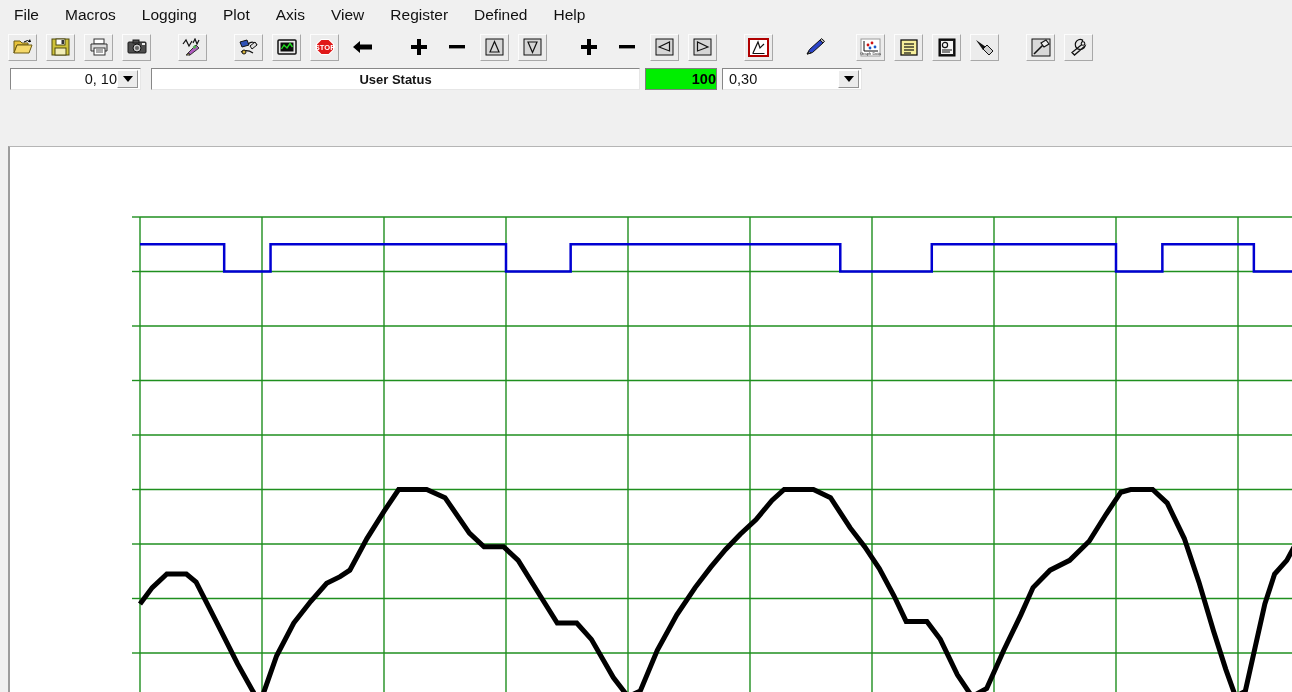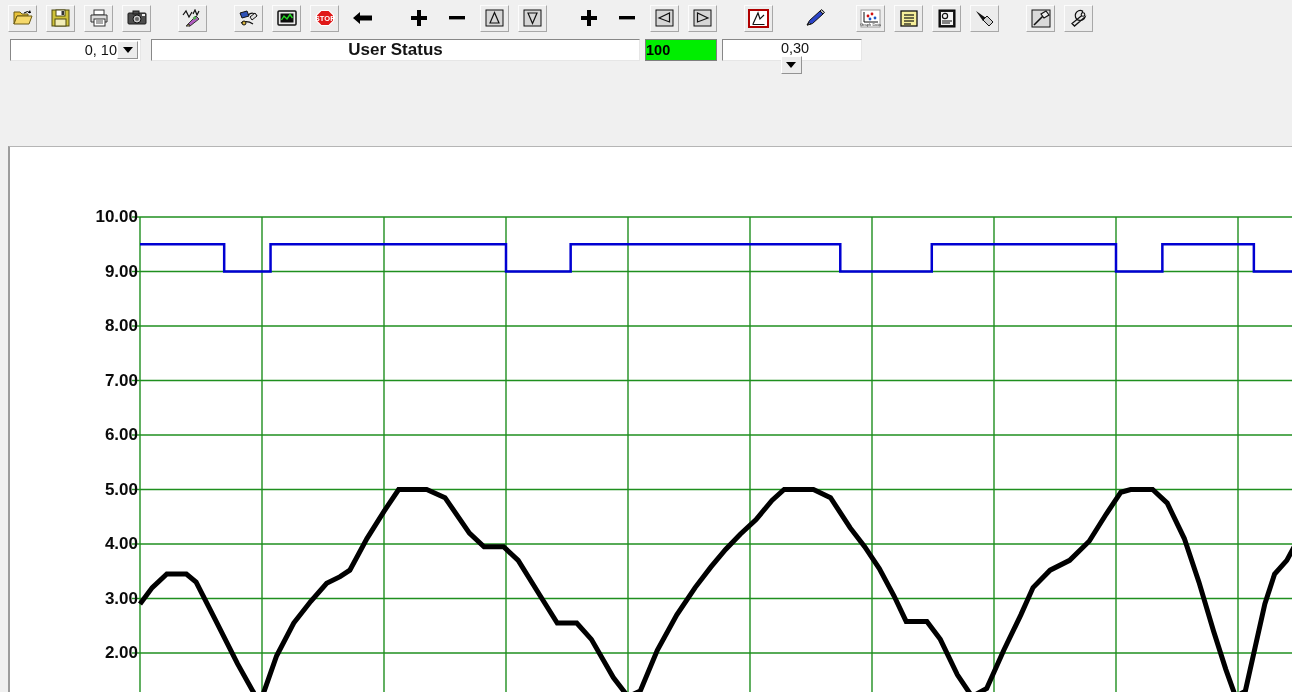--- a/index.html
+++ b/index.html
@@ -65,28 +65,28 @@
     border-top:6px solid #000;
   }
   .combo-left{width:131px;margin-right:10px;text-align:right;}
   .statusfield{
     width:489px;height:22px;box-sizing:border-box;background:#fff;
     border-top:1px solid #878787;border-left:1px solid #878787;
     border-right:1px solid #e6e6e6;border-bottom:1px solid #e6e6e6;
     display:flex;align-items:center;justify-content:center;
     margin-right:5px;
   }
-  .statusfield span{font-size:17px;font-weight:bold;color:#141414;}
+  .statusfield span{font-size:13px;font-weight:bold;color:#141414;}
   .greenbox{
     width:72px;height:22px;box-sizing:border-box;background:#00ee00;
     border:1px solid #7f7f7f;
-    display:flex;align-items:center;justify-content:flex-start;margin-right:5px;
+    display:flex;align-items:center;justify-content:flex-end;margin-right:5px;
   }
   .greenbox span{font-size:14.5px;font-weight:bold;color:#000;}
-  .combo-right{width:140px;flex-direction:column;}
+  .combo-right{width:140px;}
 
   
   .plotwrap{
     position:absolute;left:8px;top:146px;width:1284px;height:546px;
     background:#fff;
     border-left:2px solid #9c9c9c;border-top:1px solid #b5b5b5;
     box-sizing:border-box;overflow:hidden;
   }
   .plotsvg{position:absolute;left:0;top:0;}
   .ylab{
@@ -95,20 +95,31 @@
     white-space:nowrap;text-align:right;
   }
   .ylabels{position:absolute;left:0;top:0;width:128px;height:546px;}
 </style>
 </head>
 <body>
 
 <div class="app">
 
 
+  <div class="menubar">
+    <span class="menu-item">File</span>
+    <span class="menu-item">Macros</span>
+    <span class="menu-item">Logging</span>
+    <span class="menu-item">Plot</span>
+    <span class="menu-item">Axis</span>
+    <span class="menu-item">View</span>
+    <span class="menu-item">Register</span>
+    <span class="menu-item">Defined</span>
+    <span class="menu-item">Help</span>
+  </div>
 
   <div class="toolbar">
 
     <div class="tbtn raised">
       <span>
         <svg width="20" height="18" viewBox="0 0 20 18">
           <path d="M1 15 L1 3 L7 3 L9 5 L15 5 L15 7 L4 7 L1 15 Z" fill="#e8c23a" stroke="#6b5a13" stroke-width="1"></path>
           <path d="M4 7 L19 7 L16 15 L1 15 Z" fill="#f5d86a" stroke="#6b5a13" stroke-width="1"></path>
           <path d="M11 4 q4 -3 6 0" fill="none" stroke="#000" stroke-width="1"></path>
           <path d="M17 1 l1 3 l-3 0 z" fill="#000"></path>
@@ -407,26 +418,15 @@
         <line x1="122" y1="70" x2="130" y2="70" stroke="#1f8f1f" stroke-width="1.4"></line>
         <line x1="122" y1="124.5" x2="130" y2="124.5" stroke="#1f8f1f" stroke-width="1.4"></line>
         <line x1="122" y1="179" x2="130" y2="179" stroke="#1f8f1f" stroke-width="1.4"></line>
         <line x1="122" y1="233.5" x2="130" y2="233.5" stroke="#1f8f1f" stroke-width="1.4"></line>
         <line x1="122" y1="288" x2="130" y2="288" stroke="#1f8f1f" stroke-width="1.4"></line>
         <line x1="122" y1="342.5" x2="130" y2="342.5" stroke="#1f8f1f" stroke-width="1.4"></line>
         <line x1="122" y1="397" x2="130" y2="397" stroke="#1f8f1f" stroke-width="1.4"></line>
         <line x1="122" y1="451.5" x2="130" y2="451.5" stroke="#1f8f1f" stroke-width="1.4"></line>
         <line x1="122" y1="506" x2="130" y2="506" stroke="#1f8f1f" stroke-width="1.4"></line>
       </svg>
-    <div class="ylabels" id="ylabels">
-        <div class="ylab" style="top: 70px;">10.00</div>
-        <div class="ylab" style="top: 124.5px;">9.00</div>
-        <div class="ylab" style="top: 179px;">8.00</div>
-        <div class="ylab" style="top: 233.5px;">7.00</div>
-        <div class="ylab" style="top: 288px;">6.00</div>
-        <div class="ylab" style="top: 342.5px;">5.00</div>
-        <div class="ylab" style="top: 397px;">4.00</div>
-        <div class="ylab" style="top: 451.5px;">3.00</div>
-        <div class="ylab" style="top: 506px;">2.00</div>
-      </div>
   </div>
 
 </div>
 
 </body></html>

